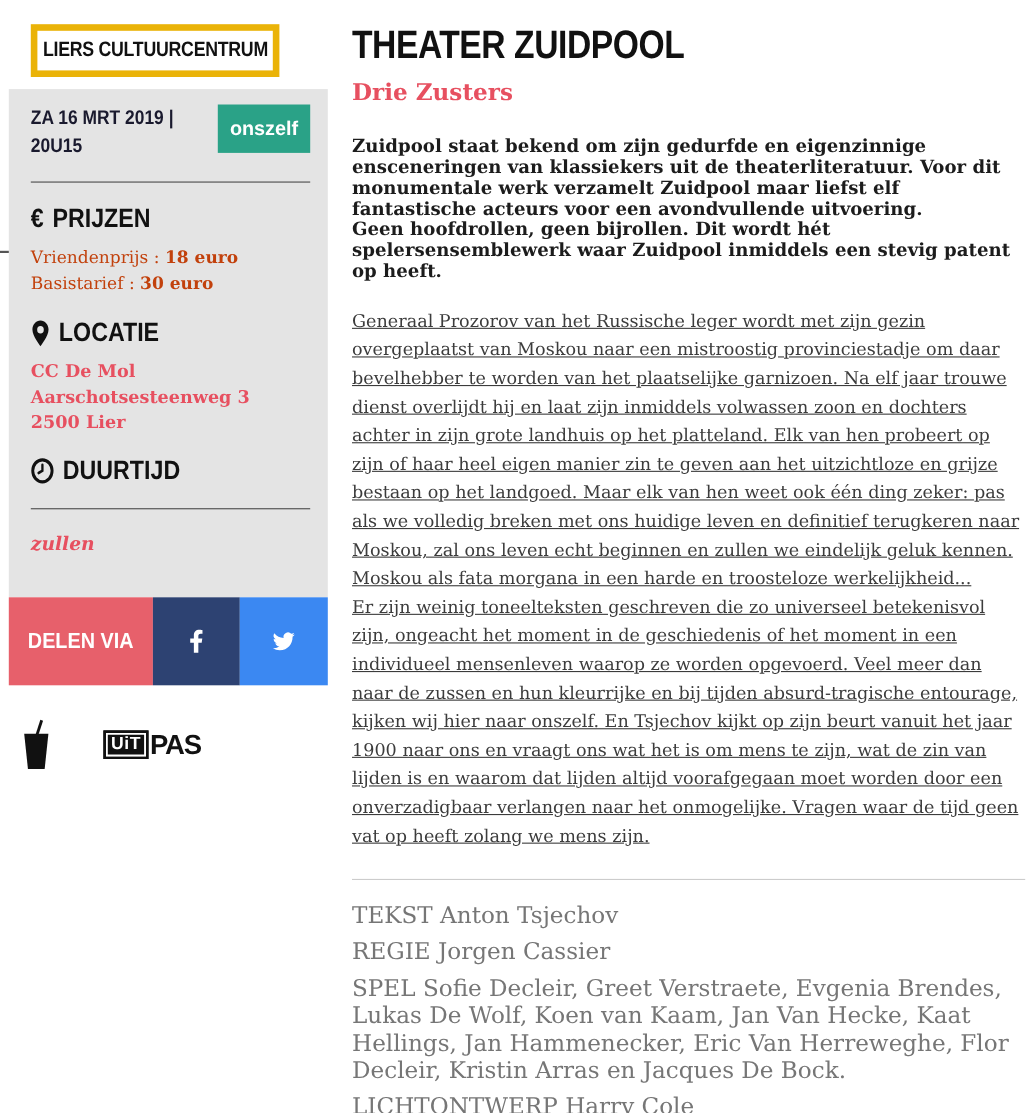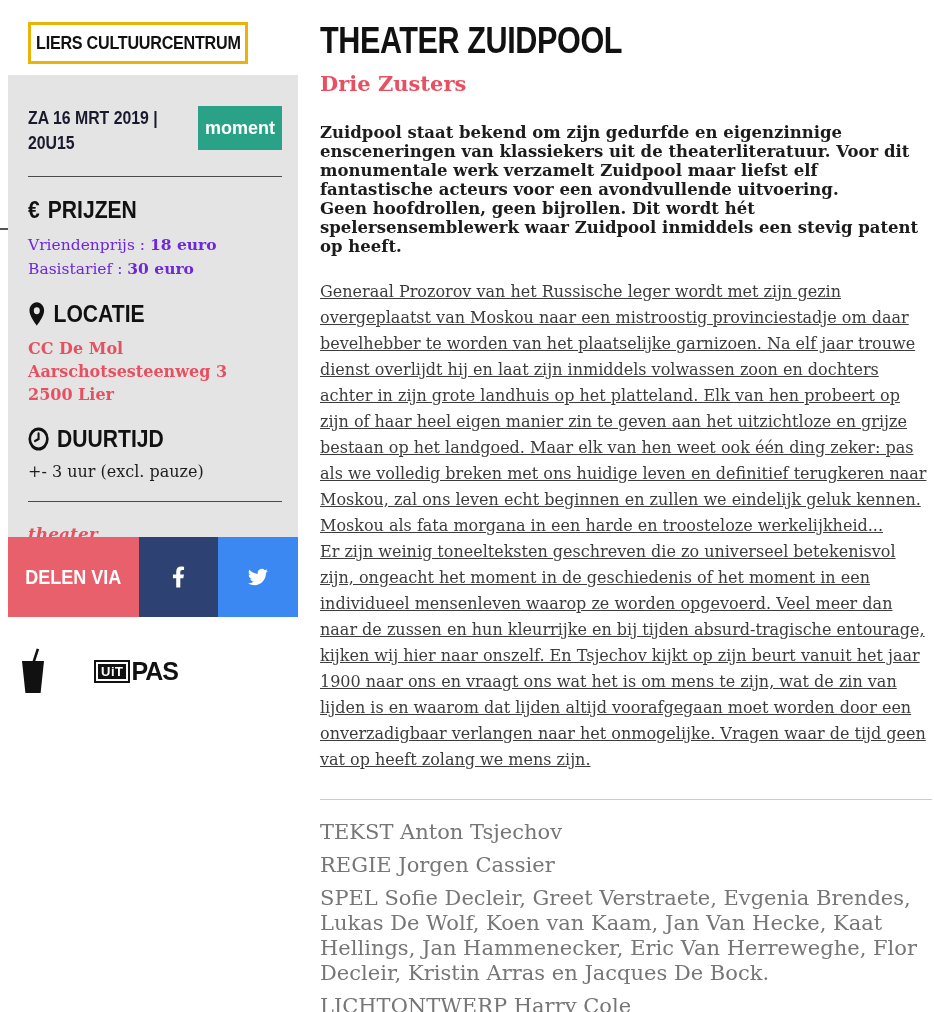--- a/index.html
+++ b/index.html
@@ -3,71 +3,71 @@
 <meta charset="utf-8">
 <style>
   html,body{margin:0;padding:0;}
   body{
     width:934px;height:1012px;position:relative;background:#ffffff;
     font-family:"Liberation Sans", sans-serif;overflow:hidden;
   }
   
   .left-col{position:absolute;left:8px;top:0;width:290px;}
   .logo-box{
-    margin:22px 0 0 20px;width:214px;height:36px;border:3px solid #eab308;
+    margin:22px 0 0 20px;width:214px;height:36px;border:6px solid #eab308;
     display:flex;align-items:center;justify-content:center;background:#fff;cursor:pointer;
   }
   .logo-box span{
     font-weight:bold;font-size:19px;color:#111;white-space:nowrap;
     display:inline-block;transform:scaleX(0.85);letter-spacing:-0.3px;
   }
   .sidebar{
     margin-top:11px;width:290px;height:462px;background:#e4e4e4;
-    box-sizing:border-box;padding:31px 16px 0 20px;
+    box-sizing:border-box;padding:14px 16px 0 20px;
   }
   .date-row{display:flex;justify-content:space-between;align-items:flex-start;}
   .event-date{
     font-weight:bold;font-size:18px;line-height:25px;color:#1a1a2e;
     white-space:pre-line;transform:scaleX(0.88);transform-origin:left top;
   }
   .tickets-btn{
     width:84px;height:44px;background:#2aa287;color:#fff;border:none;cursor:pointer;
     font-family:"Liberation Sans",sans-serif;font-weight:bold;font-size:18px;
   }
   .side-hr{border:none;border-top:1px solid #4a4a4a;margin:20px 0 0 0;}
   .side-h2{
     margin:19px 0 0 0;font-size:24px;font-weight:bold;color:#111;
     display:flex;align-items:center;gap:9px;
     transform:scaleX(0.88);transform-origin:left center;white-space:nowrap;
   }
   .side-h2 .glyph{font-size:24px;}
   .side-h2 svg{flex:0 0 auto;}
   .serif{font-family:"DejaVu Serif", serif;}
-  .price-lines{margin-top:9px;font-size:15.5px;line-height:23px;color:#6d28d9;}
+  .price-lines{margin-top:9px;font-size:15.5px;line-height:23px;color:#c2410c;}
   .price-lines .val{font-weight:bold;}
   .address{
     margin-top:9px;font-size:16px;line-height:23px;font-weight:bold;
     color:#e75060;white-space:pre-line;cursor:pointer;
   }
   .duration{margin-top:9px;font-size:16px;color:#1d1d1d;}
   .category{margin-top:22px;font-style:italic;font-weight:bold;font-size:17px;color:#e75060;cursor:pointer;}
   
   .share-bar{display:flex;width:290px;height:80px;}
   .share-label{
     width:131px;background:#e7606b;color:#fff;display:flex;align-items:center;justify-content:center;
     font-weight:bold;font-size:20px;cursor:pointer;
   }
   .share-label span{display:inline-block;transform:scaleX(0.9);white-space:nowrap;}
   .share-fb{width:79px;background:#2d4272;display:flex;align-items:center;justify-content:center;cursor:pointer;}
   .share-tw{width:80px;background:#3b88f2;display:flex;align-items:center;justify-content:center;cursor:pointer;}
   
   .amenities{margin:30px 0 0 12px;display:flex;align-items:center;gap:48px;}
   .uitpas{display:flex;align-items:center;}
   .uit-box{
-    background:#111;color:#fff;font-weight:bold;font-size:13px;letter-spacing:0.5px;
+    background:#111;color:#fff;font-weight:bold;font-size:16px;letter-spacing:0.5px;
     padding:2px 5px;border:2px solid #111;box-shadow:inset 0 0 0 2px #fff;
   }
   .pas-text{font-weight:900;font-size:25px;letter-spacing:-1px;color:#111;margin-left:1px;}
   
   .main{position:absolute;left:320px;top:20px;width:612px;}
   .main h1{
     margin:0;font-size:36px;font-weight:bold;color:#111;letter-spacing:-0.5px;
     transform:scaleX(0.85);transform-origin:left center;white-space:nowrap;
   }
   .subtitle{margin-top:9px;font-size:21px;font-weight:bold;color:#e75060;}
@@ -91,21 +91,21 @@
 <div class="left-col">
 
   <div class="logo-box">
     <span>LIERS CULTUURCENTRUM</span>
   </div>
 
   <div class="sidebar">
     <div class="date-row">
       <div class="event-date">ZA 16 MRT 2019 |
 20U15</div>
-      <button class="tickets-btn">moment</button>
+      <button class="tickets-btn">onszelf</button>
     </div>
 
     <hr class="side-hr">
 
     <h2 class="side-h2">
       <span class="glyph">€</span>
       <span>PRIJZEN</span>
     </h2>
     <div class="price-lines serif">
       <div><span>Vriendenprijs : </span><span class="val">18 euro</span></div>
@@ -122,25 +122,24 @@
 Aarschotsesteenweg 3
 2500 Lier</div>
 
     <h2 class="side-h2">
       <svg width="24" height="24" viewBox="0 0 24 24">
           <circle cx="12" cy="12" r="10" fill="none" stroke="#111" stroke-width="3"></circle>
           <path d="M12 6.5V12l-4 2" fill="none" stroke="#111" stroke-width="2.4" stroke-linecap="round"></path>
         </svg>
       <span>DUURTIJD</span>
     </h2>
-    <div class="duration serif">+- 3 uur (excl. pauze)</div>
 
     <hr class="side-hr">
 
-    <div class="category serif">theater</div>
+    <div class="category serif">zullen</div>
   </div>
 
   <div class="share-bar">
     <div class="share-label">
       <span>DELEN VIA</span>
     </div>
     <div class="share-fb">
       <svg width="13" height="24" viewBox="0 0 320 512">
           <path fill="#ffffff" d="M279.14 288l14.22-92.66h-88.91v-60.13c0-25.35 12.42-50.06 52.24-50.06h40.42V6.26S260.43 0 225.36 0c-73.22 0-121.08 44.38-121.08 124.72v70.62H22.89V288h81.39v224h100.17V288z"></path>
         </svg>

